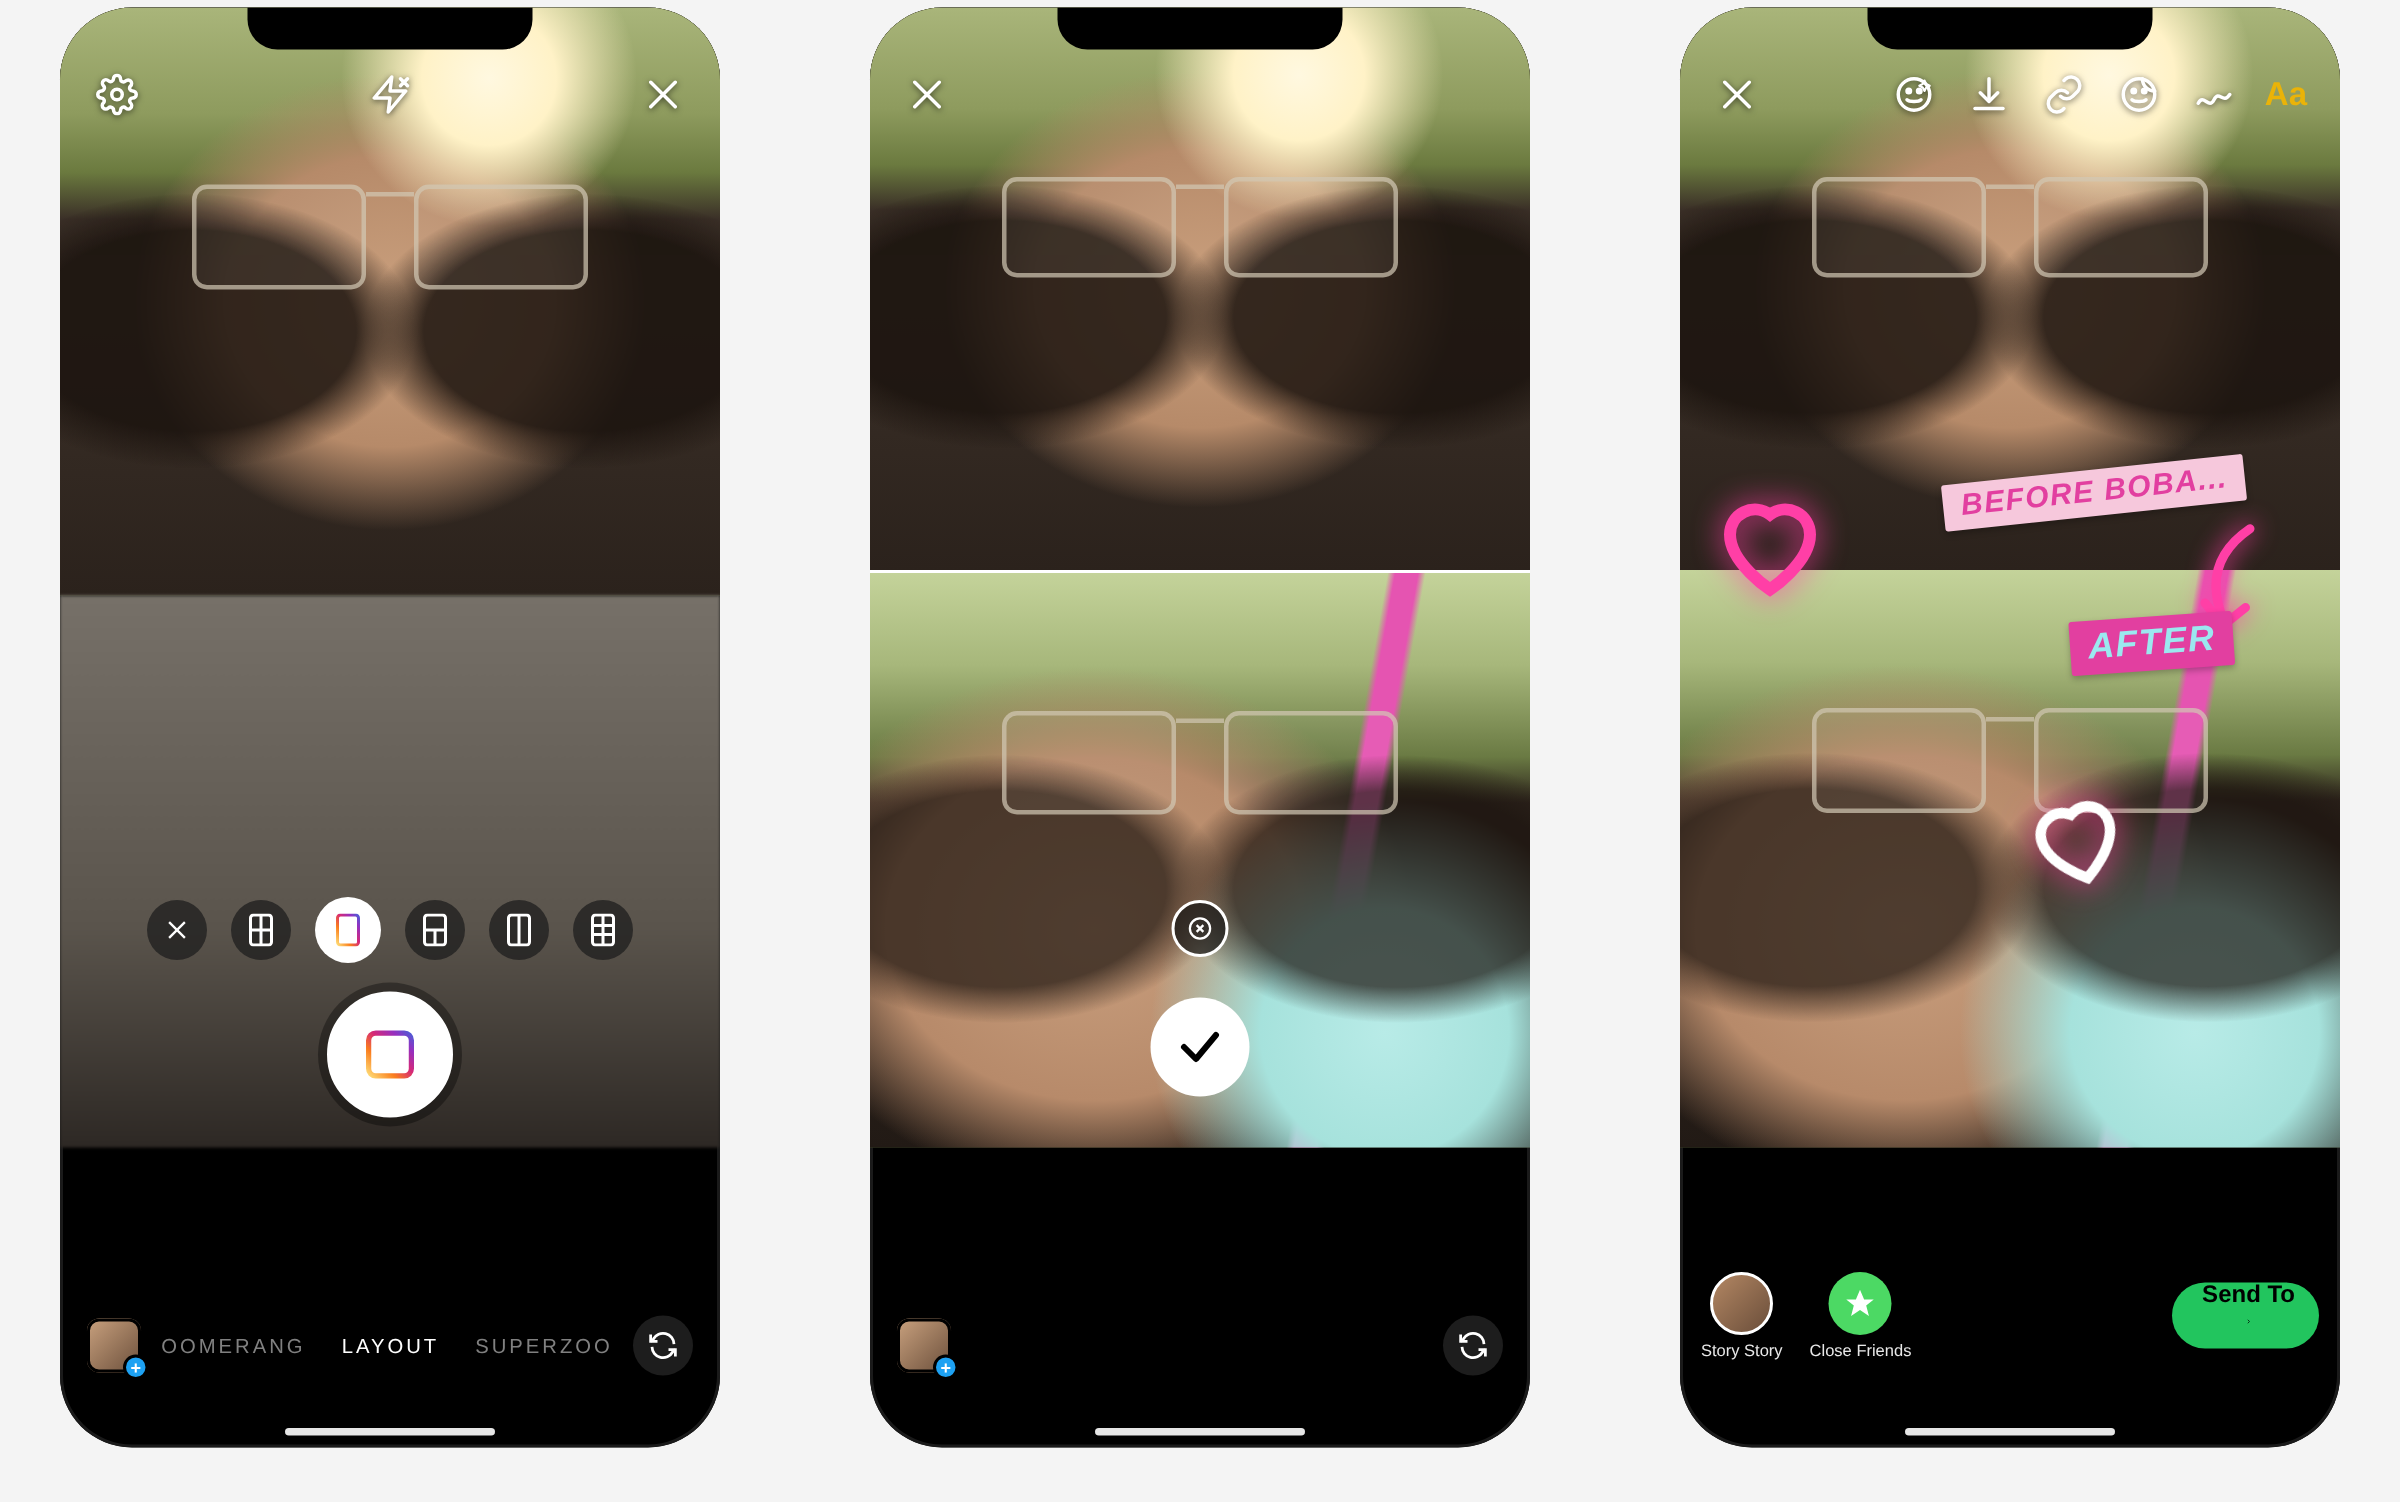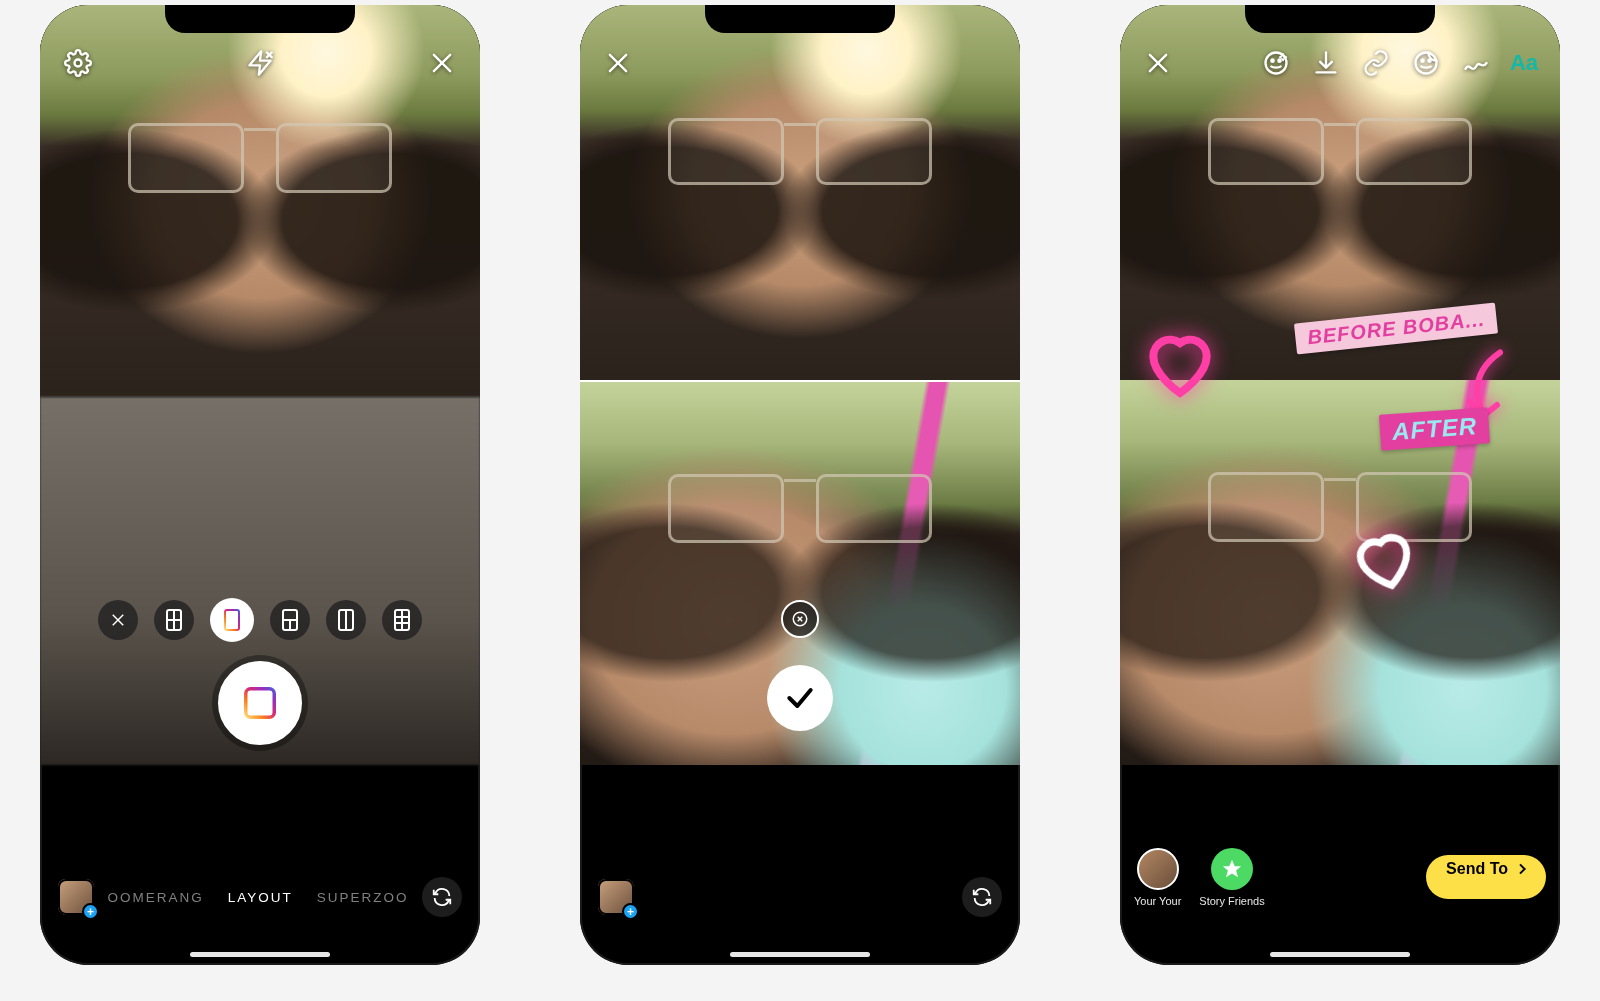--- a/index.html
+++ b/index.html
@@ -75,21 +75,21 @@
 
   
   .topbar{
     position:absolute;top:36px;left:0;right:0;height:44px;
     display:flex;align-items:center;z-index:60;
     padding:0 22px;gap:14px;
   }
   .topbar .sp{flex:1}
   .ibtn{
     width:32px;height:32px;display:flex;align-items:center;justify-content:center;
-    color:#14b8a6;cursor:pointer;
+    color:#eab308;cursor:pointer;
   }
   .ibtn svg{width:28px;height:28px;stroke:#fff;fill:none;stroke-width:2;stroke-linecap:round;stroke-linejoin:round;filter:drop-shadow(0 1px 2px rgba(0,0,0,.6));}
   .ibtn.txt{font-size:22px;font-weight:600;width:auto;}
 
   
   .layout-row{
     position:absolute;left:0;right:0;top:590px;height:50px;
     display:flex;align-items:center;justify-content:center;gap:16px;z-index:50;
   }
   .lay-op{
@@ -174,23 +174,23 @@
     position:absolute;left:0;right:0;bottom:48px;height:80px;
     display:flex;align-items:center;padding:0 14px;gap:18px;z-index:55;
   }
   .dest{display:flex;flex-direction:column;align-items:center;gap:5px;cursor:pointer}
   .dest .cir{width:42px;height:42px;border-radius:50%;display:flex;align-items:center;justify-content:center}
   .dest.story .cir{background:linear-gradient(135deg,#b38763,#6a4e3a);border:2px solid #fff;}
   .dest.close .cir{background:#4cd964}
   .dest.close svg{width:22px;height:22px;fill:#fff}
   .dest span{font-size:11px;color:#e8e8e8}
   .sendto{
-    margin-left:auto;background:#fde047;border-radius:24px;
+    margin-left:auto;background:#22c55e;border-radius:24px;
     height:44px;padding:0 16px 16px 20px;display:flex;align-items:center;gap:6px;
-    cursor:pointer;font-weight:600;font-size:16px;
+    cursor:pointer;font-weight:600;font-size:16px;flex-direction:column;
   }
   .sendto svg{width:16px;height:16px;stroke:#000;fill:none;stroke-width:3}
 </style>
 </head>
 <body>
 
 <svg width="0" height="0" style="position:absolute">
   <defs>
     <linearGradient id="iggrad" x1="0" y1="1" x2="1" y2="0">
       <stop offset="0%" stop-color="#feda75"></stop>
@@ -451,29 +451,29 @@
       <svg viewBox="0 0 24 24">
           <path d="M3 17c3-6 6 4 9-2s5 3 9-3"></path>
         </svg>
     </div>
     <div class="ibtn txt">Aa</div>
   </div>
 
   <div class="share">
     <div class="dest story">
       <div class="cir"></div>
-      <span>Your Your</span>
+      <span>Story Story</span>
     </div>
     <div class="dest close">
       <div class="cir">
           <svg viewBox="0 0 24 24">
             <polygon points="12 2 15 9 22 9 16.5 13.5 18.5 21 12 16.8 5.5 21 7.5 13.5 2 9 9 9"></polygon>
           </svg>
         </div>
-      <span>Story Friends</span>
+      <span>Close Friends</span>
     </div>
     <div class="sendto">
       <span>Send To</span>
       <svg viewBox="0 0 24 24">
           <polyline points="9 5 16 12 9 19"></polyline>
         </svg>
     </div>
   </div>
 
   <div class="home-ind"></div>

